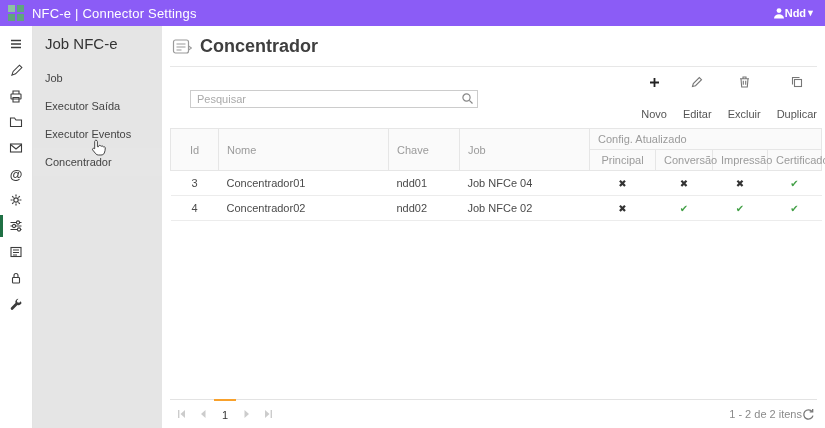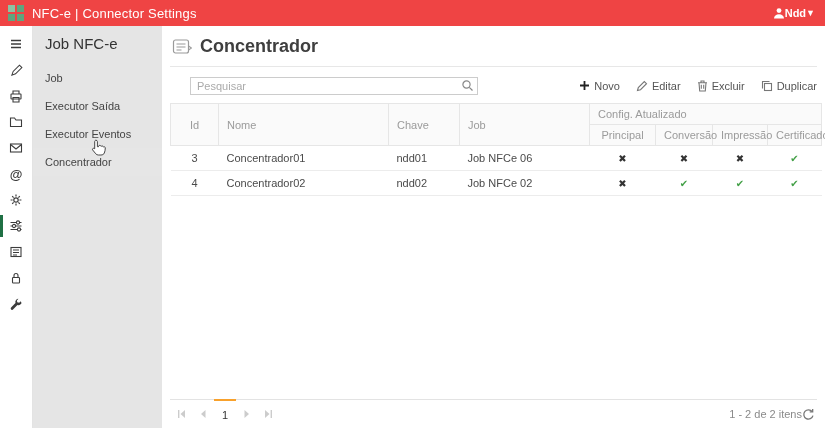--- a/index.html
+++ b/index.html
@@ -2,21 +2,21 @@
 <html><head>
 <meta charset="utf-8">
 <style>
   * { margin:0; padding:0; box-sizing:border-box; }
   html,body { width:825px; height:428px; overflow:hidden; }
   body { font-family:"Liberation Sans","DejaVu Sans",sans-serif; background:#fff; position:relative; }
 
   .app { width:825px; height:428px; display:flex; flex-direction:column; }
 
   
-  .topbar { height:26px; background:#ef4444; display:flex; align-items:center; padding:0 10px 0 8px; gap:8px; flex:0 0 auto; }
+  .topbar { height:26px; background:#8b5cf6; display:flex; align-items:center; padding:0 10px 0 8px; gap:8px; flex:0 0 auto; }
   .logo { width:16px; height:16px; display:grid; grid-template-columns:7px 7px; grid-template-rows:7px 7px; gap:2px; }
   .logo span { background:#5fa57e; }
   .logo span:nth-child(1){ background:#8cc3a3; }
   .topbar-title { color:#fff; font-size:13px; letter-spacing:.2px; }
   .topbar-user { margin-left:auto; display:flex; align-items:center; color:#fff; font-size:11px; font-weight:bold; cursor:pointer; }
   .topbar-user svg { display:block; }
   .chev { font-size:9px; font-weight:normal; }
 
   
   .shell { flex:1; display:flex; min-height:0; }
@@ -40,21 +40,21 @@
   .page-header h1 { font-size:18px; color:#3f3f3f; font-weight:600; }
   .page-icon { color:#9a9a9a; display:flex; }
 
   .toolbar-row { display:flex; align-items:center; justify-content:space-between; margin-top:9px;margin-left:20px; }
   .searchbox { position:relative; width:288px; }
   .searchbox input { width:100%; height:18px; border:1px solid #ccc; font-size:11px; padding:0 24px 0 6px; color:#333; outline:none; font-family:inherit; }
   .searchbox input::placeholder { color:#aaa; }
   .search-icon { position:absolute; right:4px; top:2px; color:#888; cursor:pointer; }
 
   .actions { display:flex; align-items:center; gap:16px; }
-  .action-btn { display:flex; align-items:center; gap:4px; font-size:11px; color:#555; cursor:pointer; background:none; border:none; font-family:inherit; }
+  .action-btn { display:flex; align-items:center; gap:20px; font-size:11px; color:#555; cursor:pointer; background:none; border:none; font-family:inherit;flex-direction:column; }
   .action-btn svg { display:block; }
 
   
   table.grid { width:100%; border-collapse:collapse; table-layout:fixed; margin-top:8px; font-size:11px; }
   table.grid thead th { background:#fafafa; color:#9b9b9b; font-weight:normal; border:1px solid #e6e6e6; padding:4px 8px; text-align:left; height:20px; }
   table.grid thead th.sub, table.grid thead th.c-id { text-align:center; }
   table.grid tbody td { padding:6px 8px; border-bottom:1px solid #ececec; color:#4a4a4a; }
   td.c-id { text-align:center; }
   td.c-mark { text-align:center; }
   .mark { font-size:10px; }
@@ -244,21 +244,21 @@
             <th class="sub">Conversão</th>
             <th class="sub">Impressão</th>
             <th class="sub">Certificado</th>
           </tr>
         </thead>
         <tbody>
           <tr>
             <td class="c-id">3</td>
             <td>Concentrador01</td>
             <td>ndd01</td>
-            <td>Job NFCe 06</td>
+            <td>Job NFCe 04</td>
             <td class="c-mark"><span class="mark mark-no">✖</span></td>
             <td class="c-mark"><span class="mark mark-no">✖</span></td>
             <td class="c-mark"><span class="mark mark-no">✖</span></td>
             <td class="c-mark"><span class="mark mark-yes">✔</span></td>
           </tr>
           <tr>
             <td class="c-id">4</td>
             <td>Concentrador02</td>
             <td>ndd02</td>
             <td>Job NFCe 02</td>

